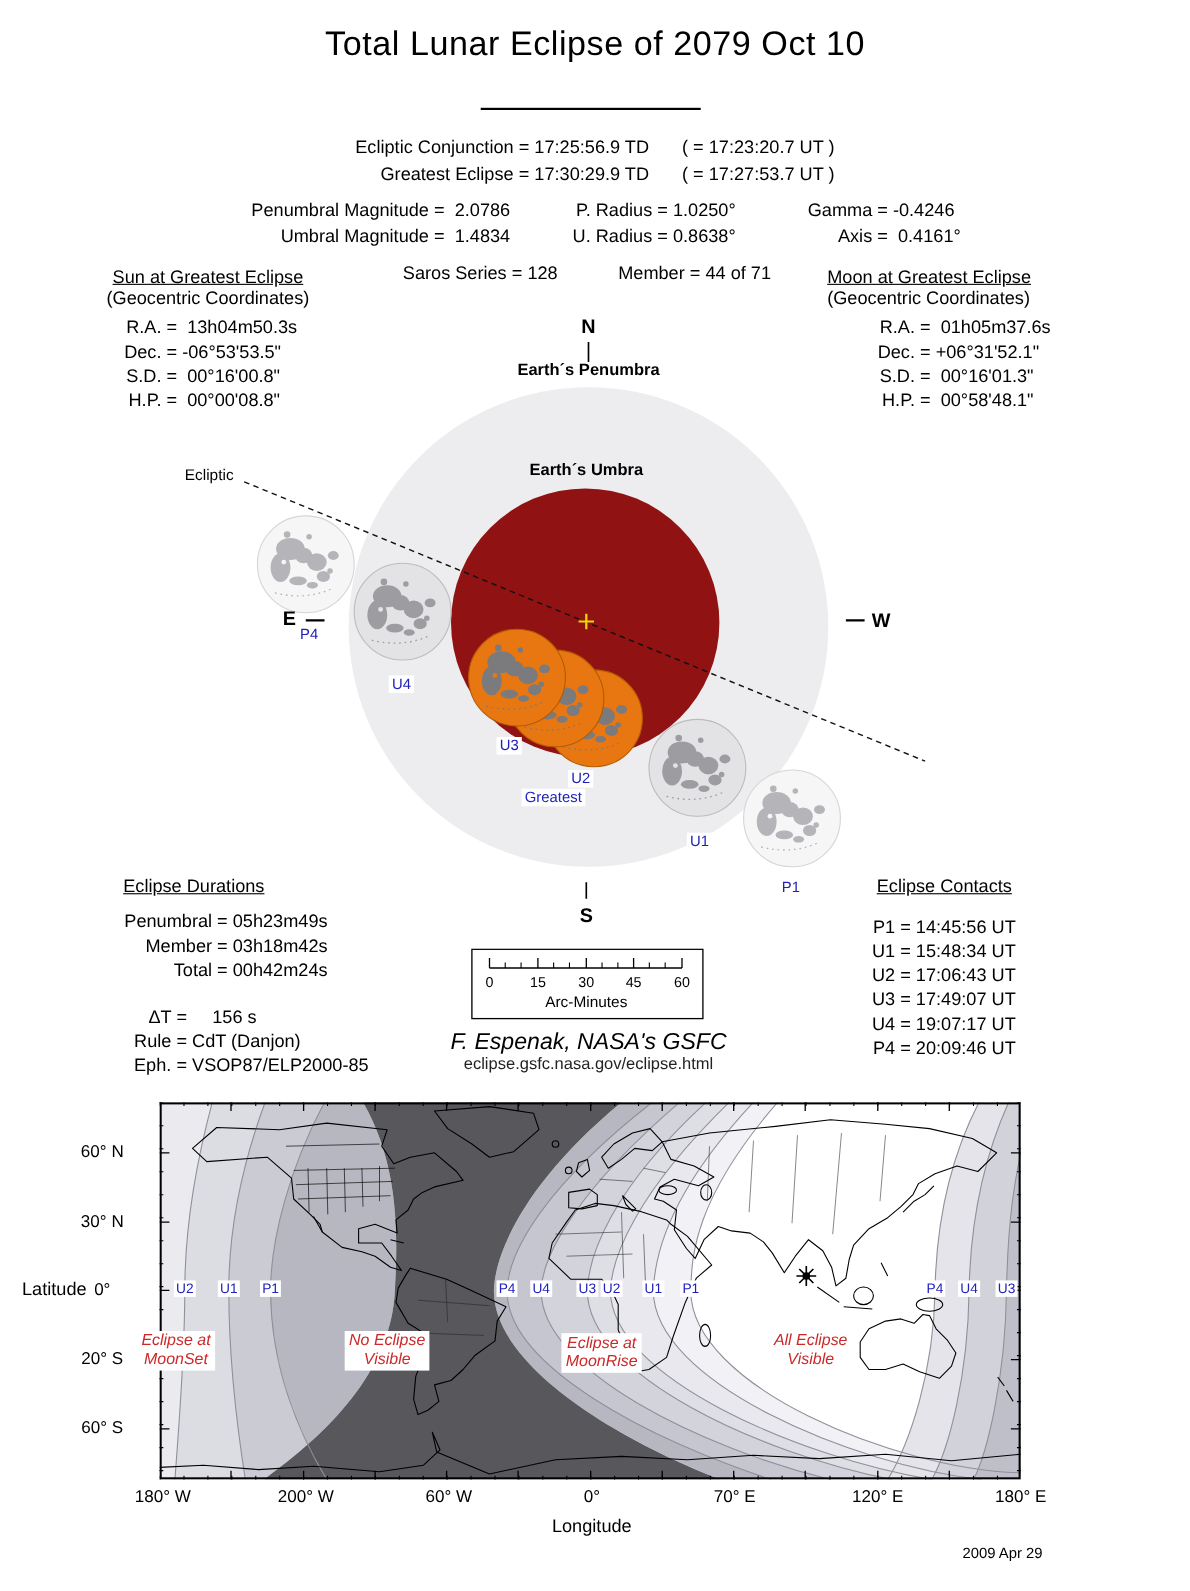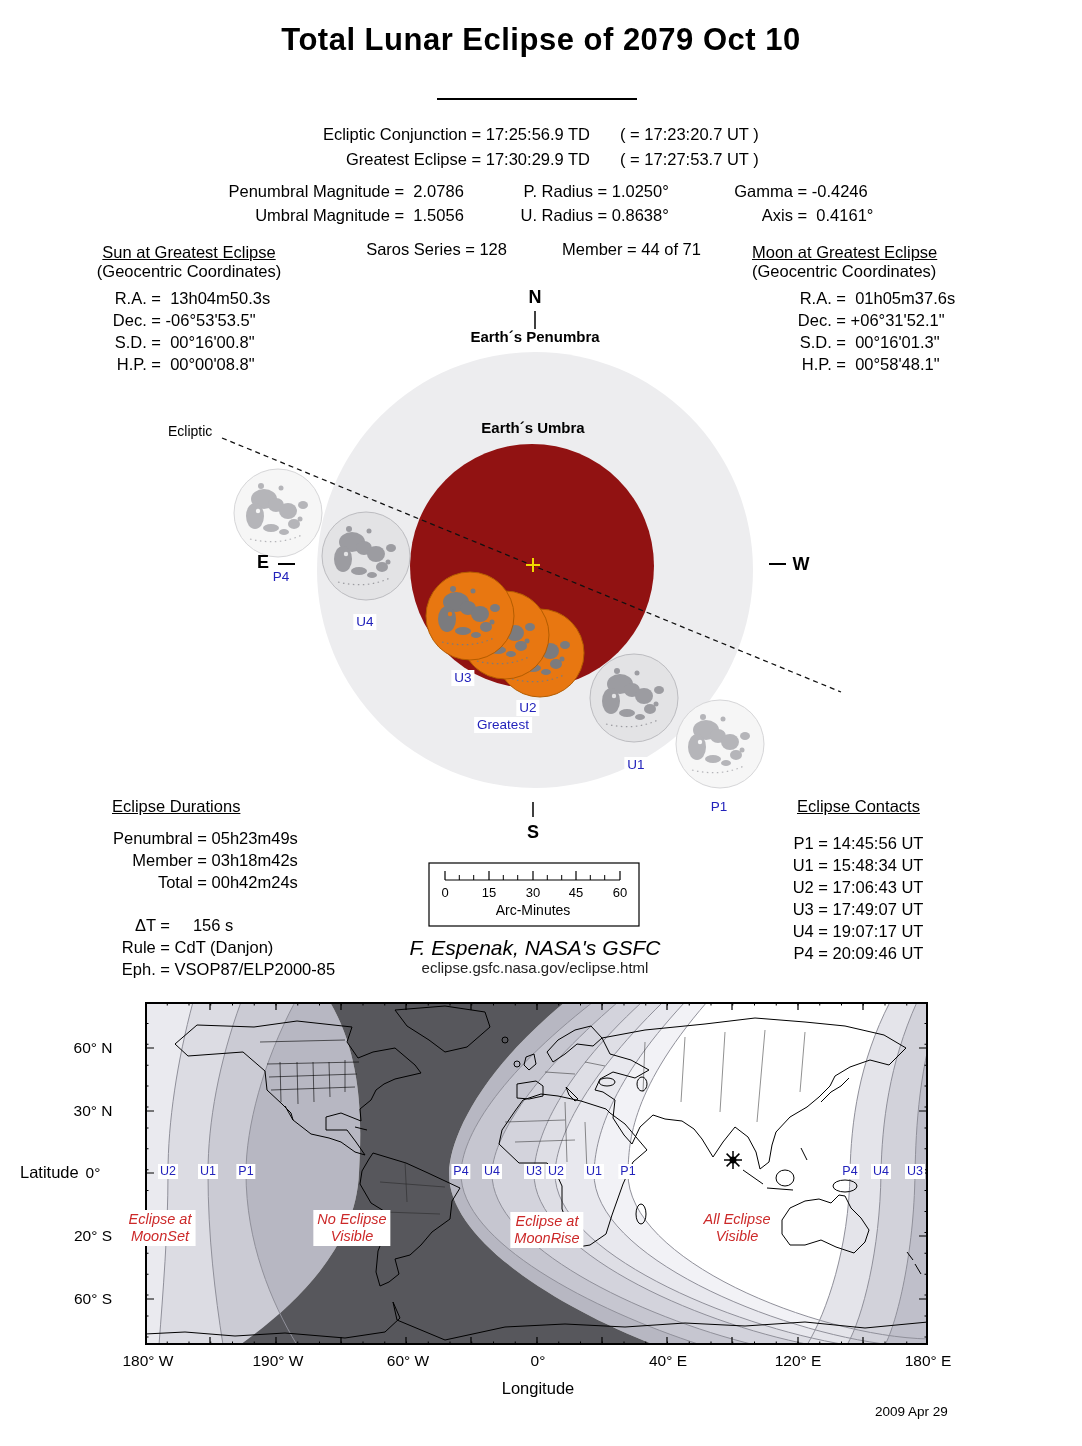--- a/index.html
+++ b/index.html
@@ -3,21 +3,21 @@
 <meta charset="utf-8">
 <style>
   html,body{margin:0;padding:0;background:#fff}
   body{position:relative;width:1082px;height:1446px;font-family:"Liberation Sans",sans-serif;color:#000;overflow:hidden}
   .abs{position:absolute}
   .cx{transform:translateX(-50%)}
   .row{position:absolute;white-space:pre;font-size:16.5px;line-height:19px}
   .rl{display:inline-block;text-align:right}
   .hd{font-size:16.5px;text-decoration:underline}
   .sub{font-size:16.5px}
-  .title{left:0;top:22px;width:1082px;text-align:center;font-size:31px;font-weight:bold;letter-spacing:.5px}
+  .title{left:0;top:22px;width:1082px;text-align:center;font-size:31px;font-weight:normal;letter-spacing:.5px}
   .underbar{left:437px;top:98px;width:200px;border-top:2px solid #000;height:0}
   .compass{position:absolute;transform:translateX(-50%);font-weight:bold;font-size:18px;line-height:18px}
   .dlabel{position:absolute;transform:translateX(-50%);font-weight:bold;font-size:15px;line-height:16px}
   .ecl{position:absolute;font-size:14px}
   .mchip{position:absolute;transform:translateX(-50%);font-size:13.5px;line-height:16px;color:#2222bb;background:#fff;padding:0 3px}
   .mplain{position:absolute;transform:translateX(-50%);font-size:13.5px;line-height:16px;color:#2222bb}
   .sbnum{position:absolute;transform:translateX(-50%);font-size:13px;line-height:14px}
   .sbunit{position:absolute;transform:translateX(-50%);font-size:14px;line-height:15px}
   .credit1{font-style:italic;font-size:21px}
   .credit2{font-size:15px;color:#222}
@@ -49,21 +49,21 @@
 <div class="row" style="left:150px;top:163px">
   <span class="rl" style="width:245px">Penumbral Magnitude =</span><span>  2.0786</span>
 </div>
 <div class="row" style="left:480px;top:163px">
   <span class="rl" style="width:118px">P. Radius =</span><span> 1.0250°</span>
 </div>
 <div class="row" style="left:690px;top:163px">
   <span class="rl" style="width:108px">Gamma =</span><span> -0.4246</span>
 </div>
 <div class="row" style="left:150px;top:187px">
-  <span class="rl" style="width:245px">Umbral Magnitude =</span><span>  1.5056</span>
+  <span class="rl" style="width:245px">Umbral Magnitude =</span><span>  1.4834</span>
 </div>
 <div class="row" style="left:480px;top:187px">
   <span class="rl" style="width:118px">U. Radius =</span><span> 0.8638°</span>
 </div>
 <div class="row" style="left:690px;top:187px">
   <span class="rl" style="width:108px">Axis =</span><span>  0.4161°</span>
 </div>
 
 <div class="row" style="left:357px;top:221px">
   <span>Saros Series =</span><span> 128</span><span style="padding-left:55px">Member =</span><span> 44 of 71</span>
@@ -262,24 +262,24 @@
   <rect x="1" y="1" width="781" height="341" fill="none" stroke="#000" stroke-width="2"></rect>
 </svg>
 
 <div class="axlab" style="left:20px;top:1163px">Latitude</div>
 <div class="latlab" style="left:58px;top:1040px">60° N</div>
 <div class="latlab" style="left:58px;top:1103px">30° N</div>
 <div class="latlab" style="left:58px;top:1165px">0°</div>
 <div class="latlab" style="left:58px;top:1228px">20° S</div>
 <div class="latlab" style="left:58px;top:1291px">60° S</div>
 <div class="lonlab" style="left:148px;top:1353px">180° W</div>
-<div class="lonlab" style="left:278px;top:1353px">190° W</div>
+<div class="lonlab" style="left:278px;top:1353px">200° W</div>
 <div class="lonlab" style="left:408px;top:1353px">60° W</div>
 <div class="lonlab" style="left:538px;top:1353px">0°</div>
-<div class="lonlab" style="left:668px;top:1353px">40° E</div>
+<div class="lonlab" style="left:668px;top:1353px">70° E</div>
 <div class="lonlab" style="left:798px;top:1353px">120° E</div>
 <div class="lonlab" style="left:928px;top:1353px">180° E</div>
 <div class="axlab cx" style="left:538px;top:1379px">Longitude</div>
 
 <div class="mapchip" style="left:168px;top:1164px">U2</div>
 <div class="mapchip" style="left:208px;top:1164px">U1</div>
 <div class="mapchip" style="left:246px;top:1164px">P1</div>
 <div class="mapchip" style="left:461px;top:1164px">P4</div>
 <div class="mapchip" style="left:492px;top:1164px">U4</div>
 <div class="mapchip" style="left:534px;top:1164px">U3</div>

